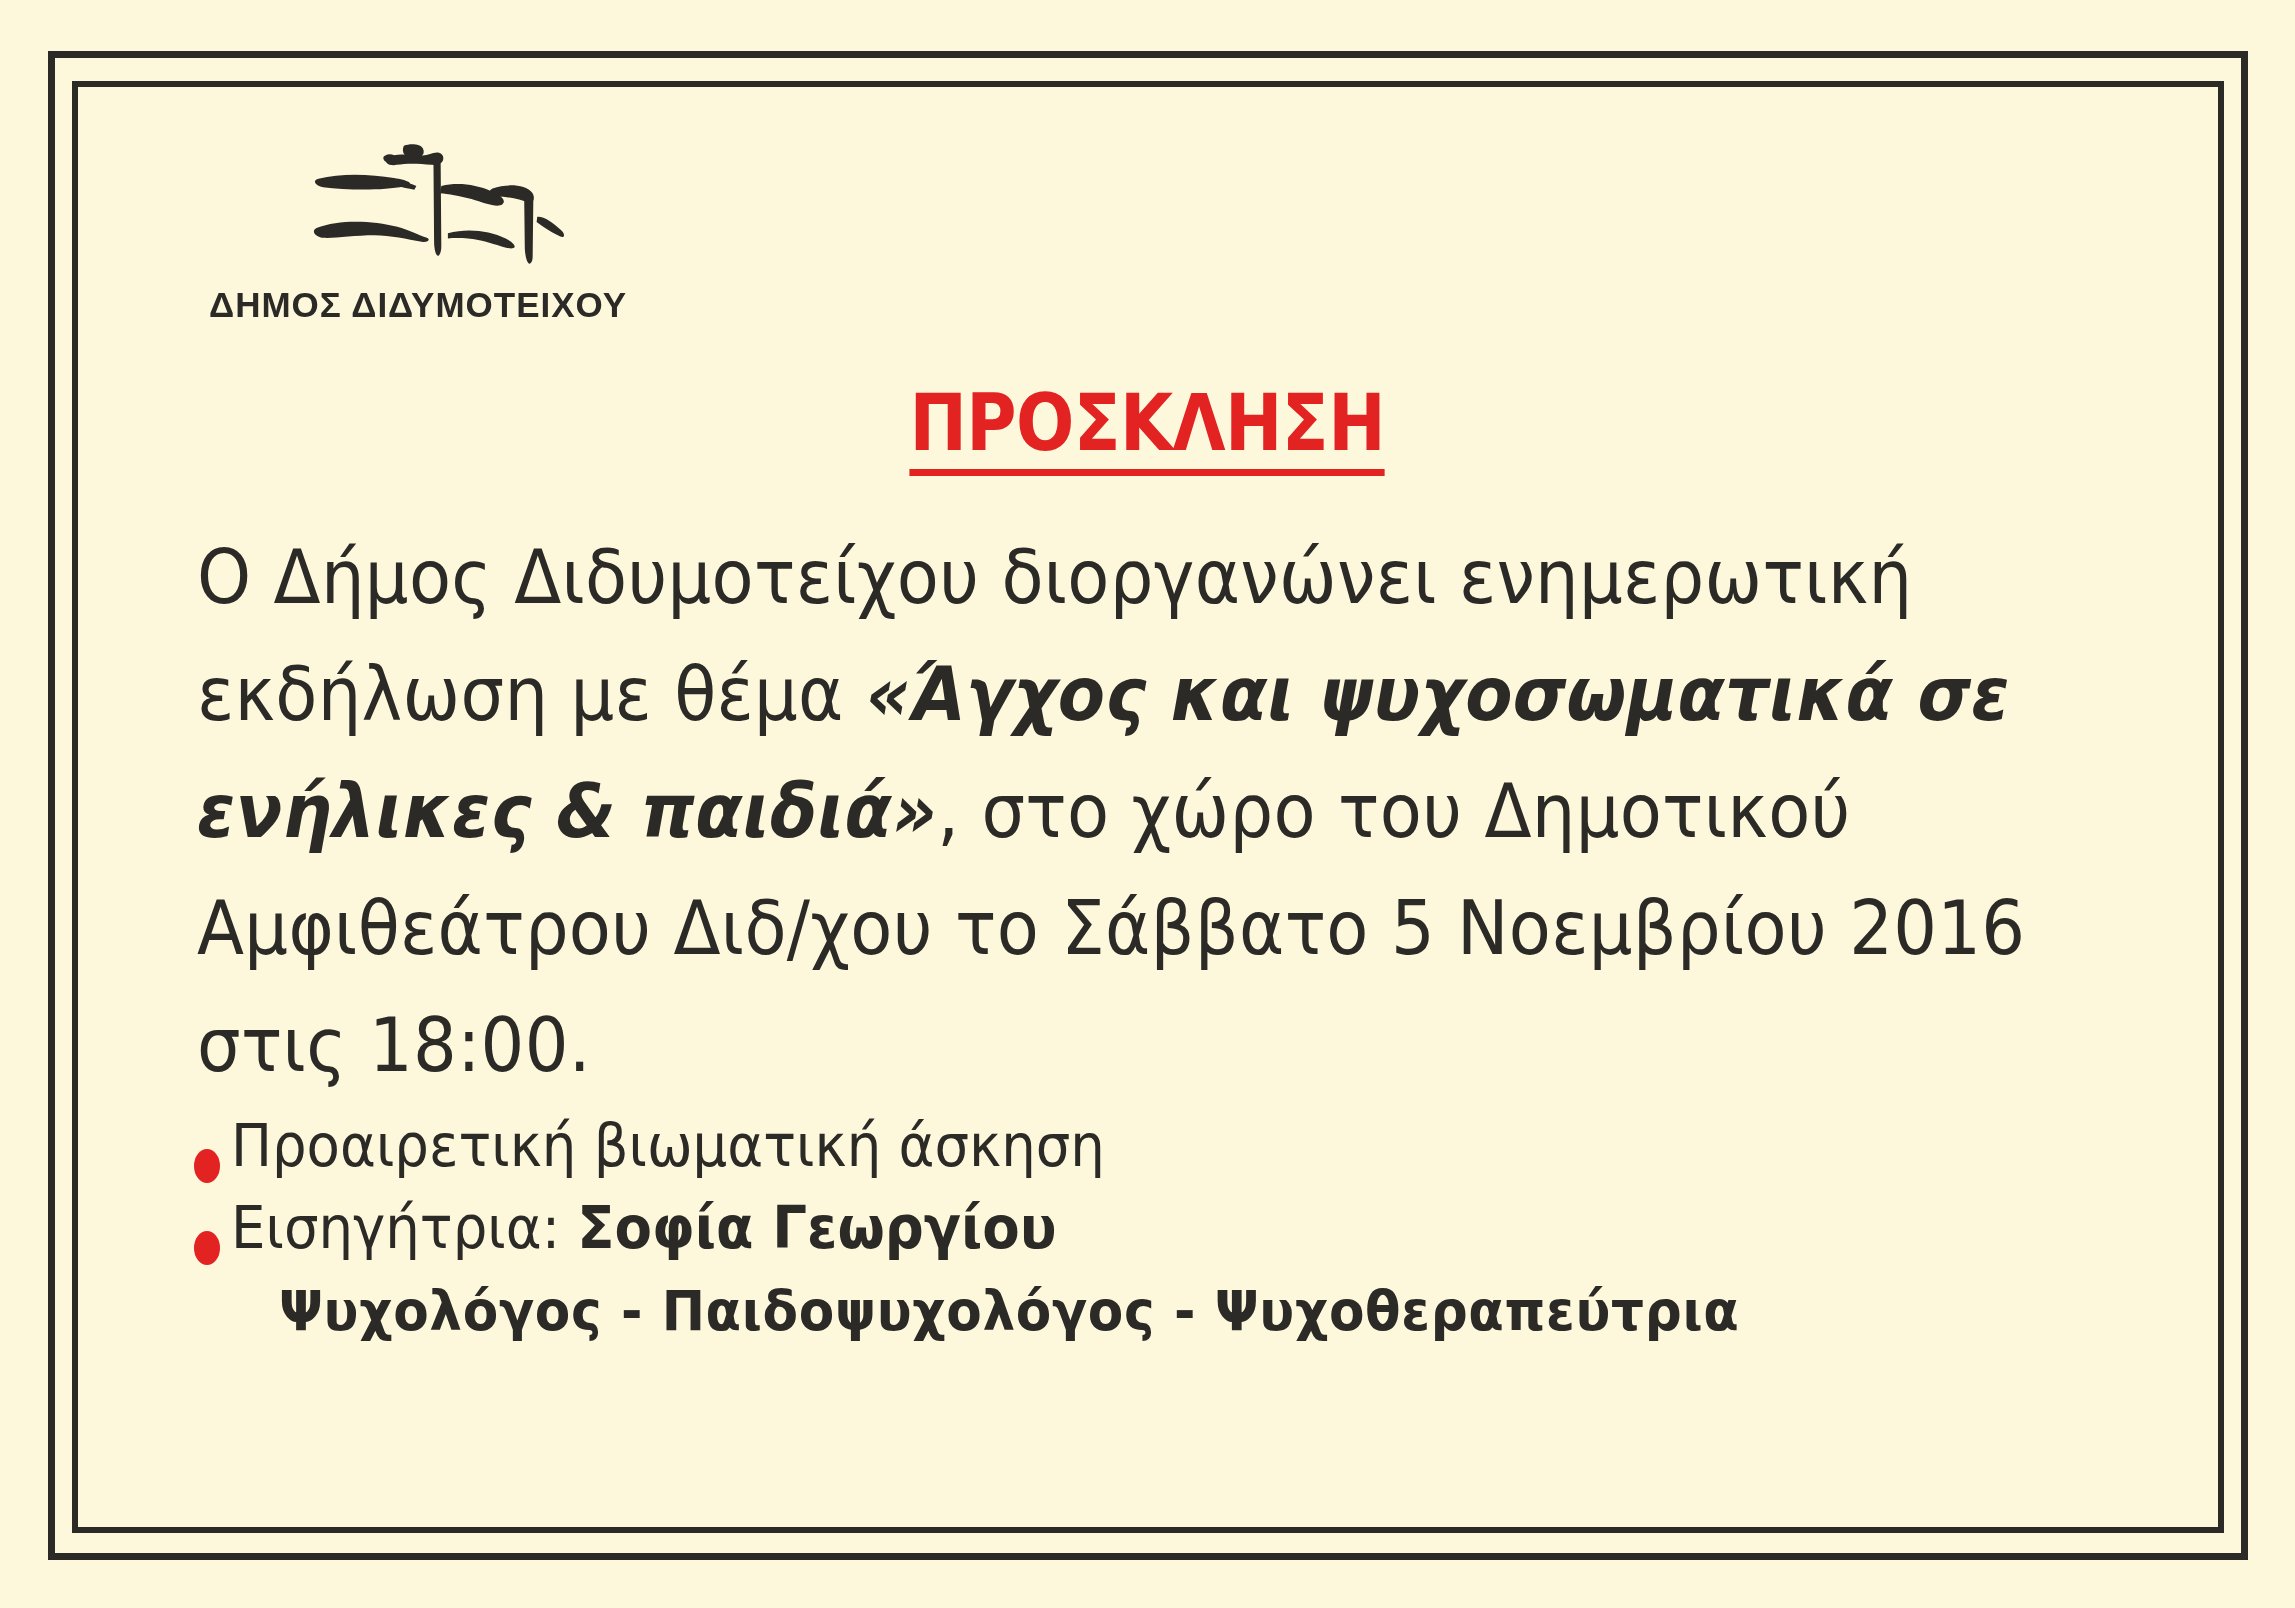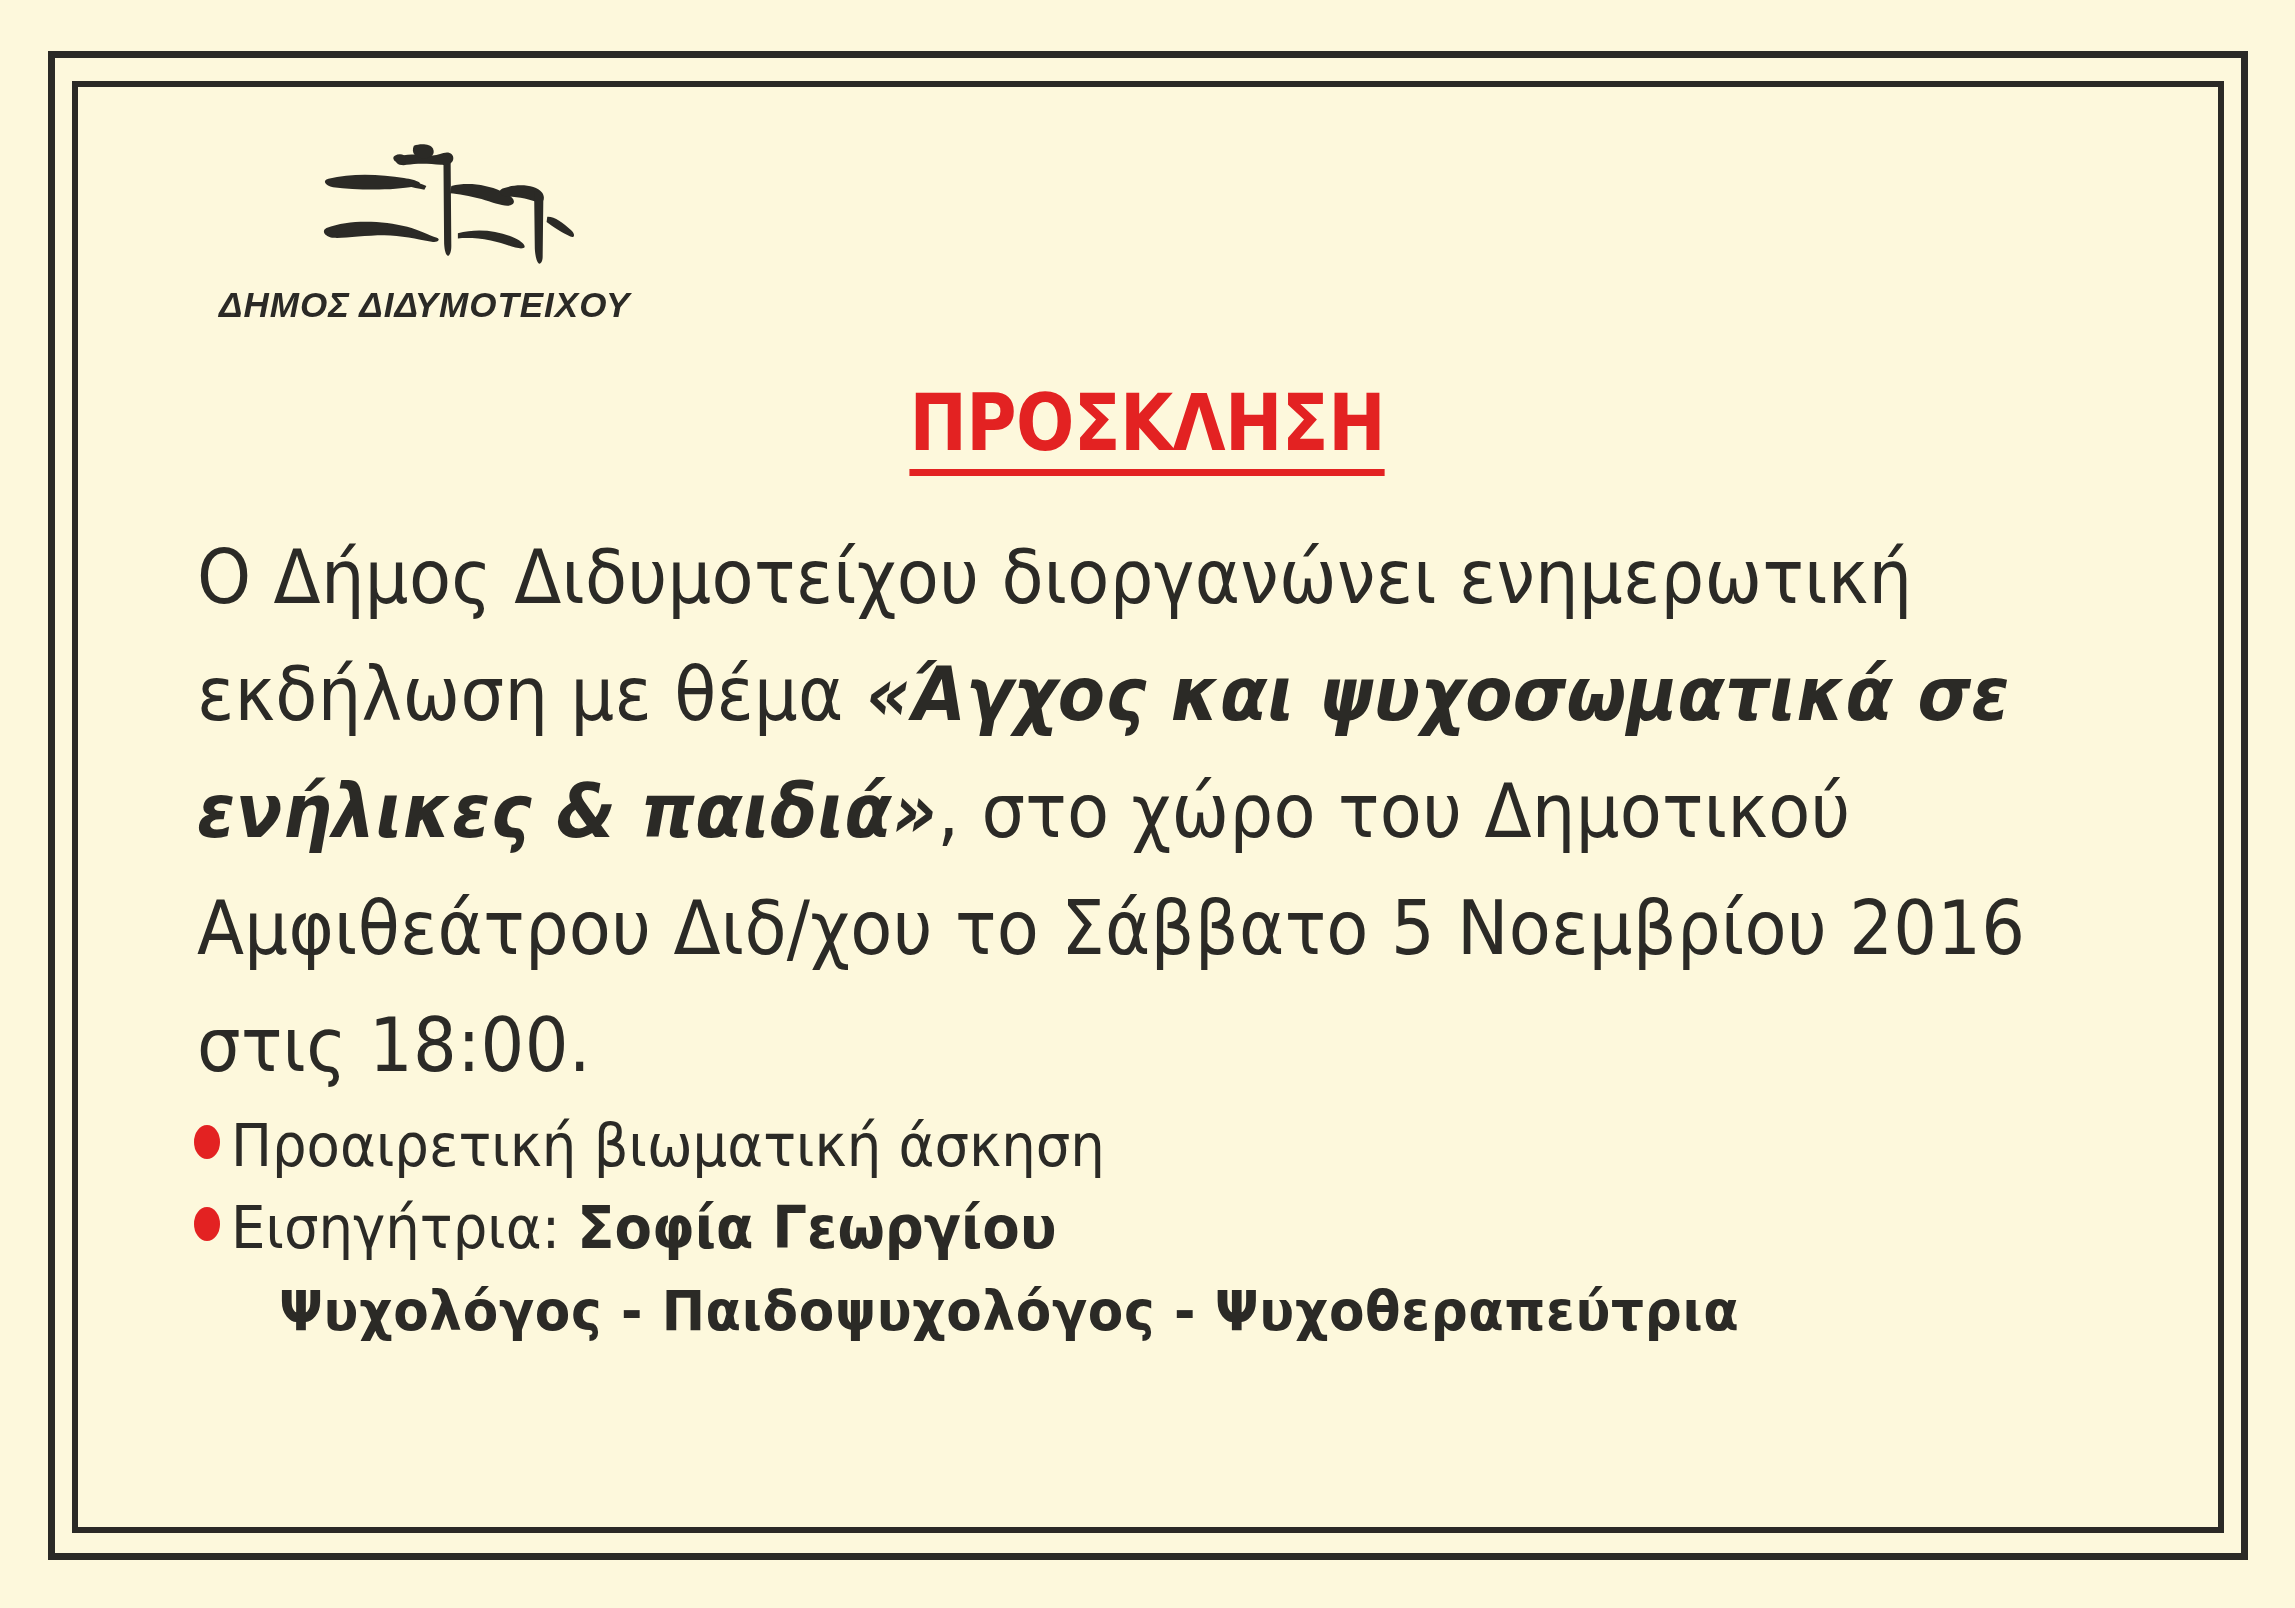--- a/index.html
+++ b/index.html
@@ -39,24 +39,23 @@
     top: 81px;
     width: 2152px;
     height: 1452px;
     border: 6px solid #2b2a26;
     box-sizing: border-box;
   }
 
   
   .logo-block {
     position: absolute;
-    left: 207px;
+    left: 197px;
     top: 128px;
     width: 499px;
-    font-style: italic;
   }
   .logo-mark {
     display: block;
     width: 276px;
     height: 148px;
     margin-left: 105px;
   }
   .logo-caption {
     font-family: "Liberation Sans", sans-serif;
     font-weight: bold;
@@ -115,21 +114,21 @@
 
   
   .bullets {
     position: absolute;
     left: 194px;
     top: 1109px;
     width: 1991px;
   }
   .bullet-row {
     display: flex;
-    align-items: flex-start;
+    align-items: flex-end;
     margin-bottom: 8px;
   }
   .bullet-dot {
     flex: 0 0 auto;
     width: 26px;
     height: 34px;
     border-radius: 50%;
     background: #e32222;
     margin-top: 16px;
     margin-right: 10.5px;

